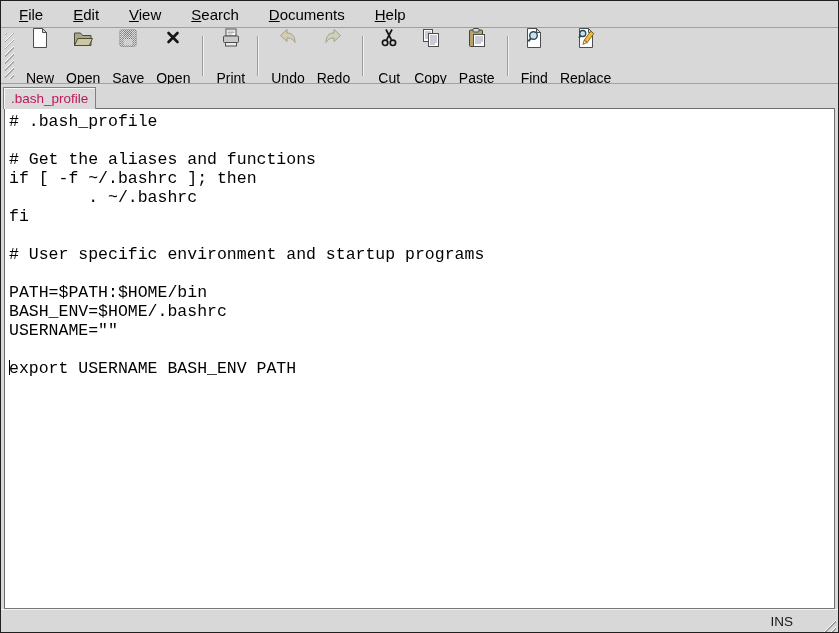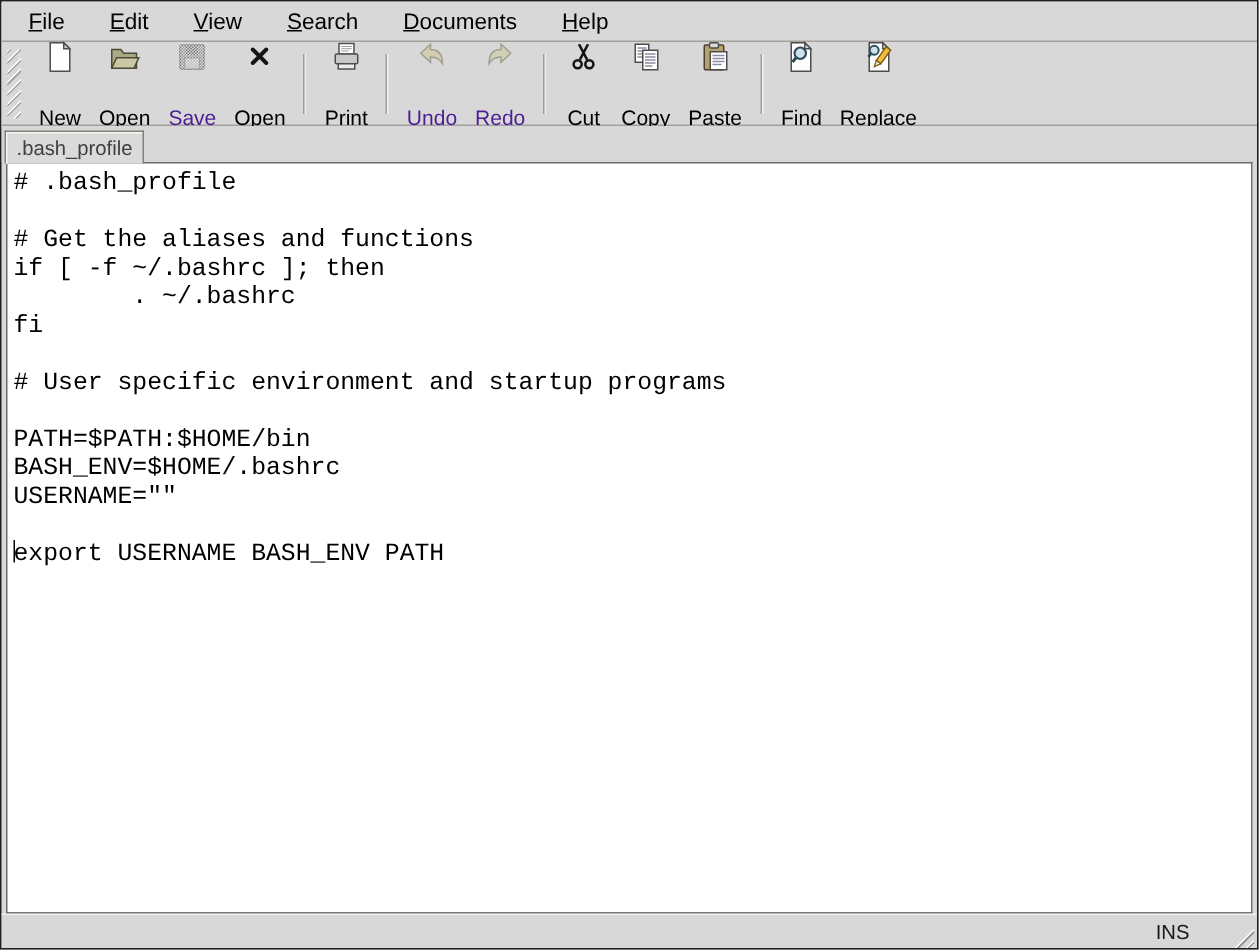--- a/index.html
+++ b/index.html
@@ -28,32 +28,32 @@
   .tb-handle{
     width:9px;height:46px;margin:0 6px 0 2px;
     background:repeating-linear-gradient(135deg,#fbfbfb 0 1px,#a6a6a6 1px 2px,#d8d8d8 2px 5px);
   }
   .tb-btn{
     display:flex;flex-direction:column;align-items:center;justify-content:flex-start;
     padding:2px 5px 1px;border:1px solid transparent;border-radius:2px;min-width:38px;
   }
   .tb-btn .icon{width:24px;height:24px;display:block;}
   .tb-btn .lbl{font-size:14px;color:#000;margin-top:20px;white-space:nowrap;}
-  .tb-btn.disabled .lbl{color:#4c1d95;}
+  .tb-btn.disabled .lbl{color:#000000;}
   .tb-sep{
     width:0;height:40px;border-left:1px solid #9f9d97;border-right:1px solid #f2f2f0;
     margin:0 6px;
   }
   
   .tabrow{
     height:24px;display:flex;align-items:flex-end;padding-left:2px;background:#d8d8d8;
     flex:0 0 auto;
   }
   .tab{
-    height:22px;display:flex;align-items:center;padding:0 7px;font-size:13.5px;color:#404040;
+    height:22px;display:flex;align-items:center;padding:0 7px;font-size:13.5px;color:#be185d;
     background:#dadada;border:1px solid #828078;border-bottom:none;
     box-shadow:inset 1px 1px 0 #f6f6f4;position:relative;top:1px;z-index:2;
   }
   
   .editor{
     flex:1 1 auto;background:#fff;margin:0 3px;
     border:1px solid #6f6d68;border-bottom-color:#7a7873;
     overflow:hidden;position:relative;z-index:1;
   }
   .editor pre{

